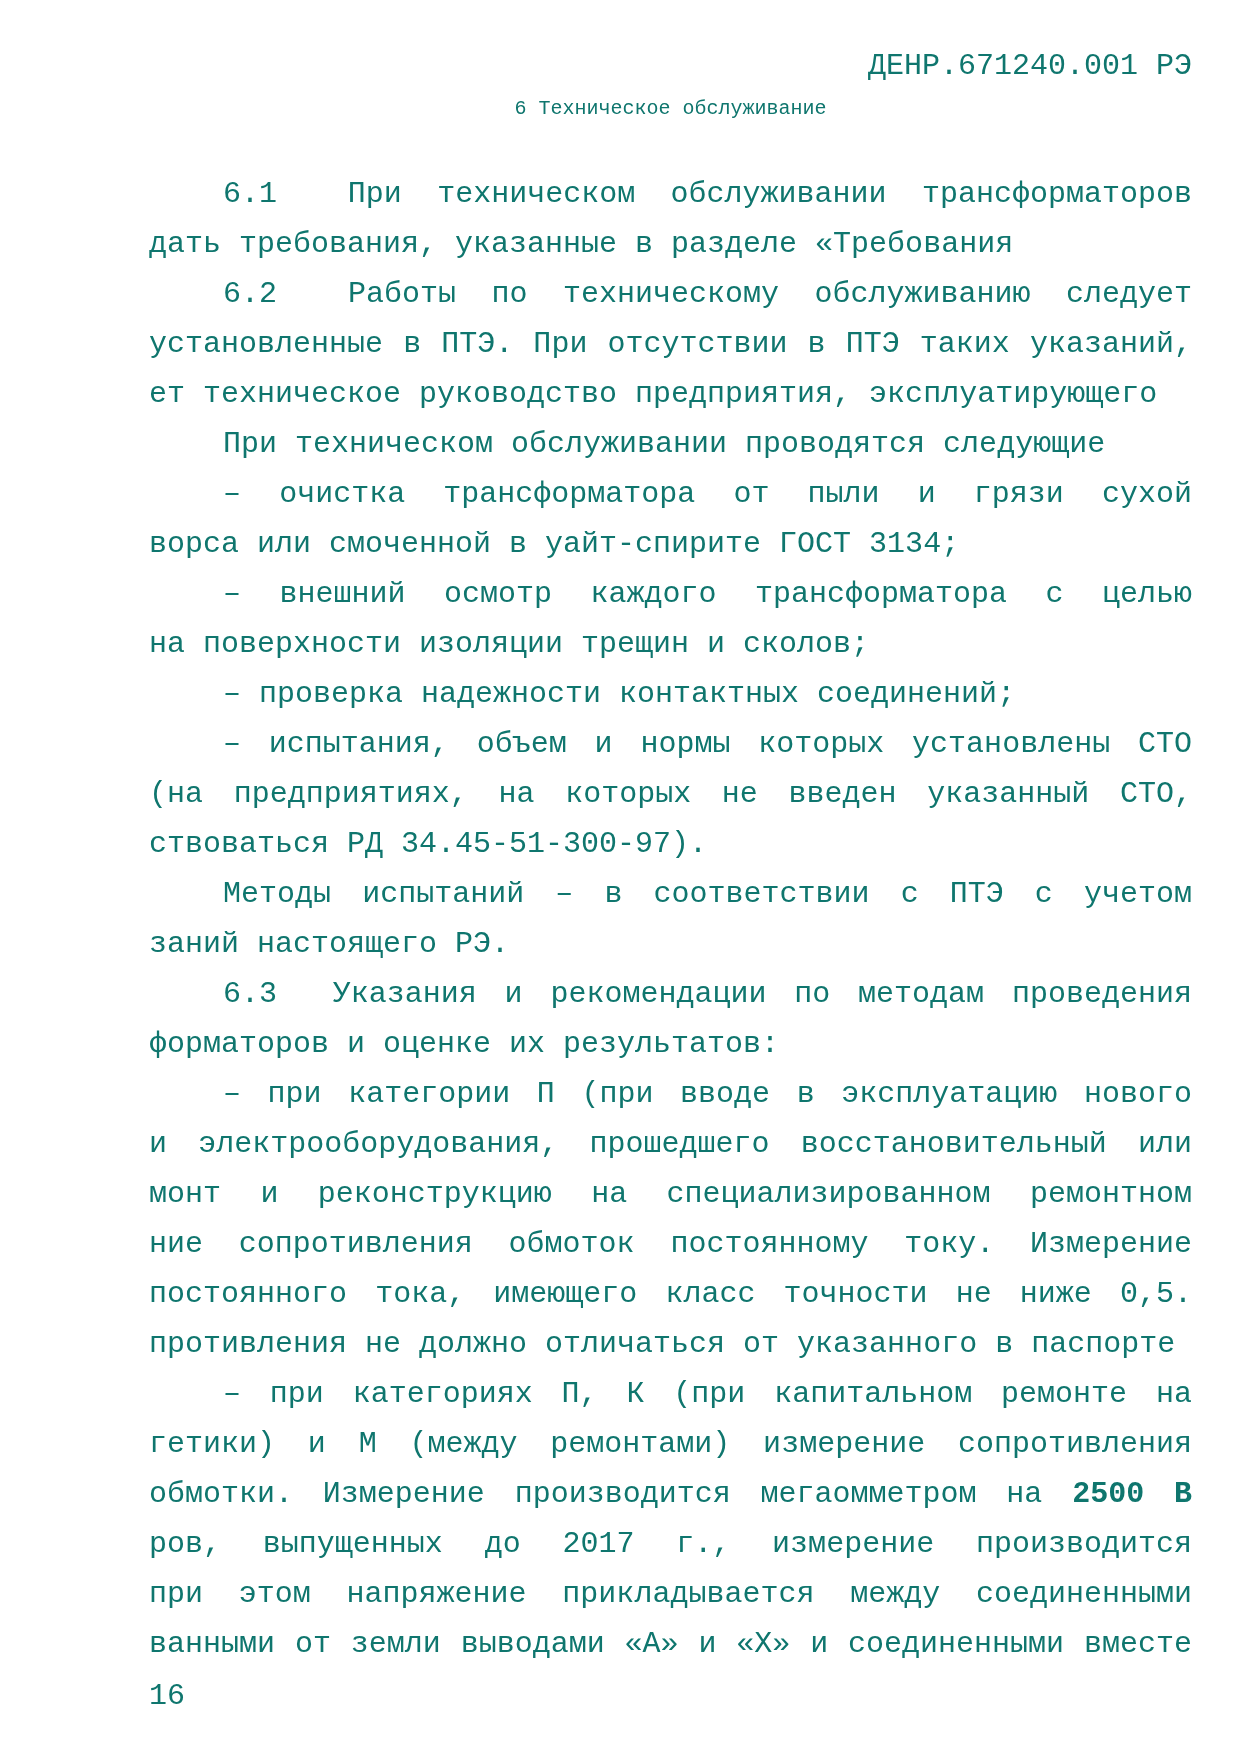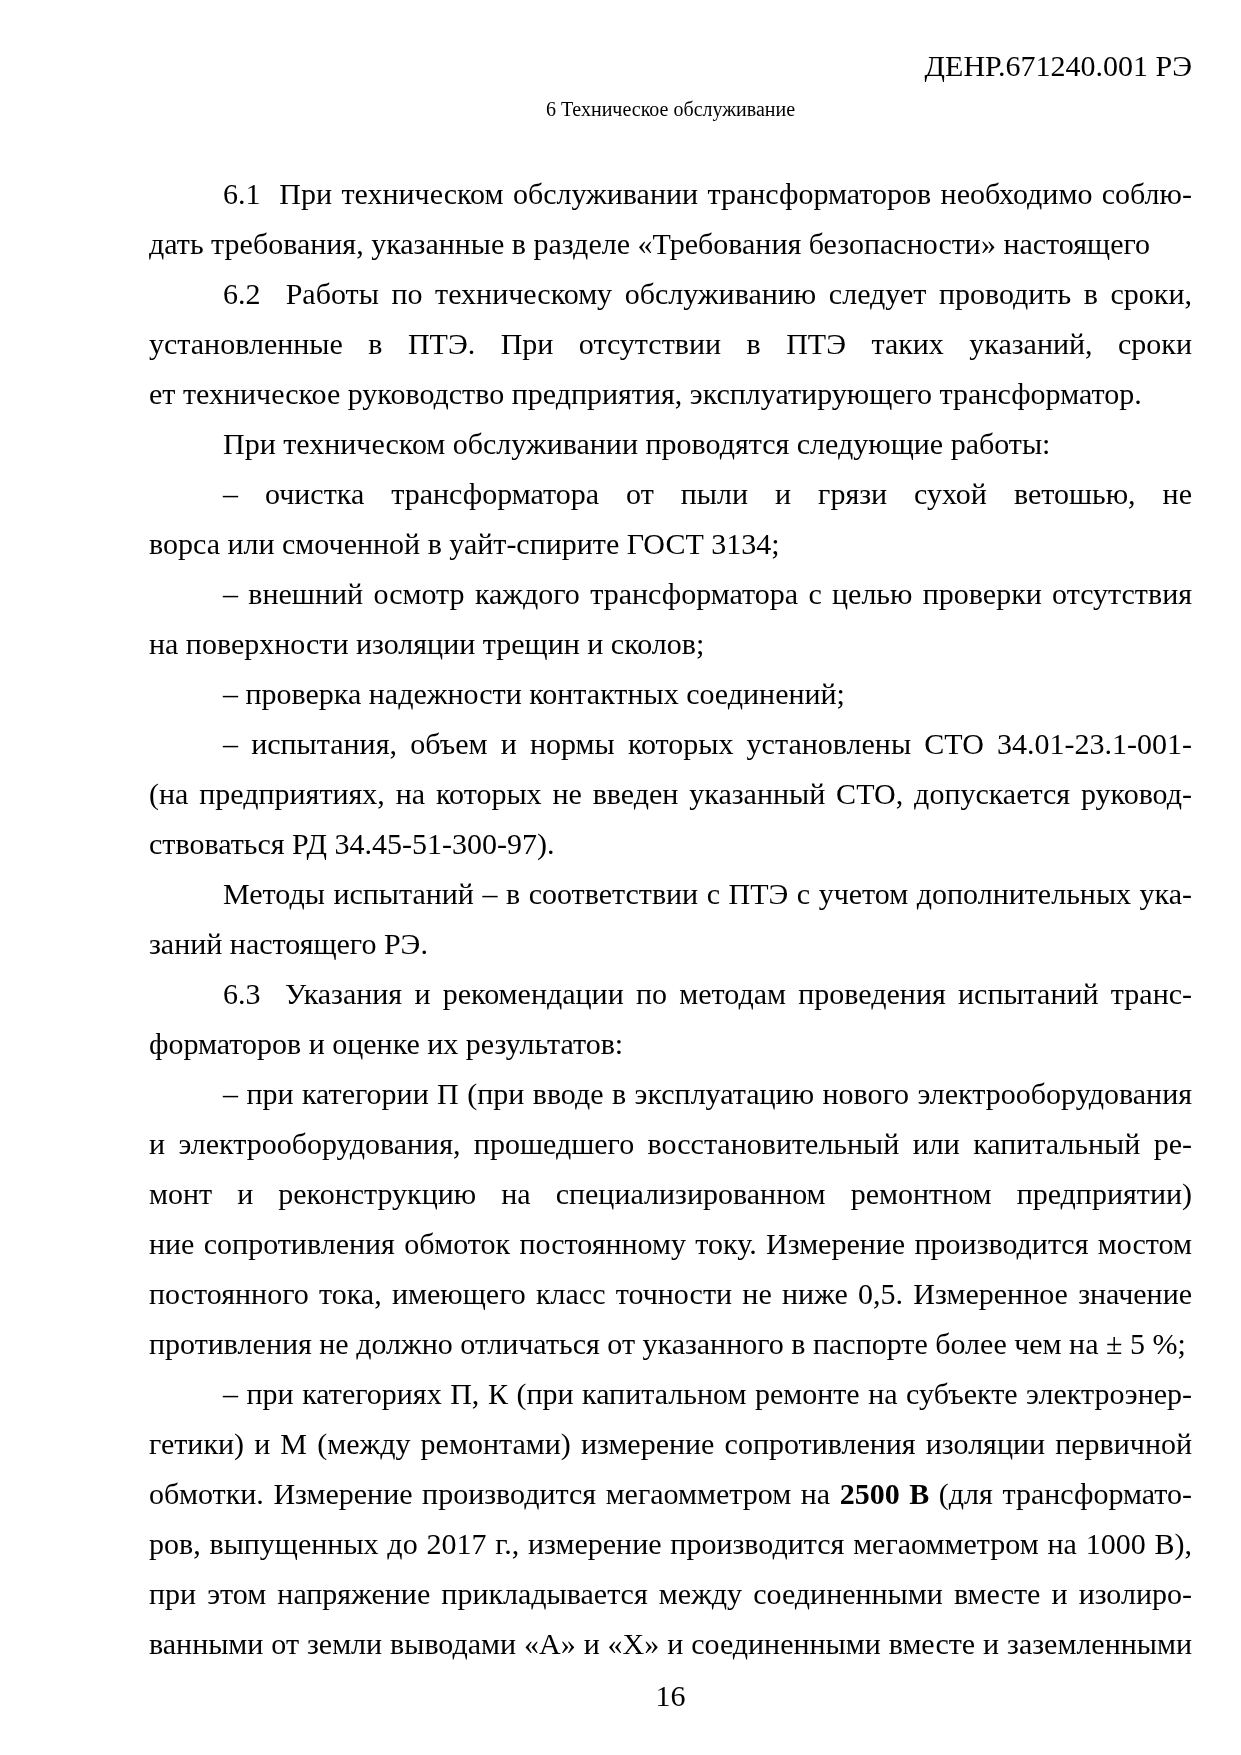--- a/index.html
+++ b/index.html
@@ -1,22 +1,22 @@
 <!DOCTYPE html>
 <html><head>
 <meta charset="utf-8">
 <style>
   html, body { margin: 0; padding: 0; background: #ffffff; }
   .page {
     position: relative;
     width: 1241px;
     height: 1755px;
     background: #ffffff;
-    color: #000000;
-    font-family: Liberation Serif, serif;
+    color: #0f766e;
+    font-family: Liberation Mono, monospace;
     font-size: 30px;
     box-sizing: border-box;
     padding: 48px 49px 6px 149px;
     overflow: hidden;
   }
   .doc-code {
     text-align: right;
     line-height: 36px;
     height: 36px;
   }
@@ -35,21 +35,21 @@
     overflow: hidden;
     text-align: left;
   }
   .line.just {
     text-align: justify;
     text-align-last: justify;
   }
   .line.indent { text-indent: 74px; }
   .line b { font-weight: bold; }
   .page-number {
-    text-align: center;
+    text-align: left;
     line-height: 50px;
     height: 50px;
     margin-top: 2px;
   }
 </style>
 </head>
 <body>
 
 <div class="page">
   <div class="doc-code">ДЕНР.671240.001 РЭ</div>

